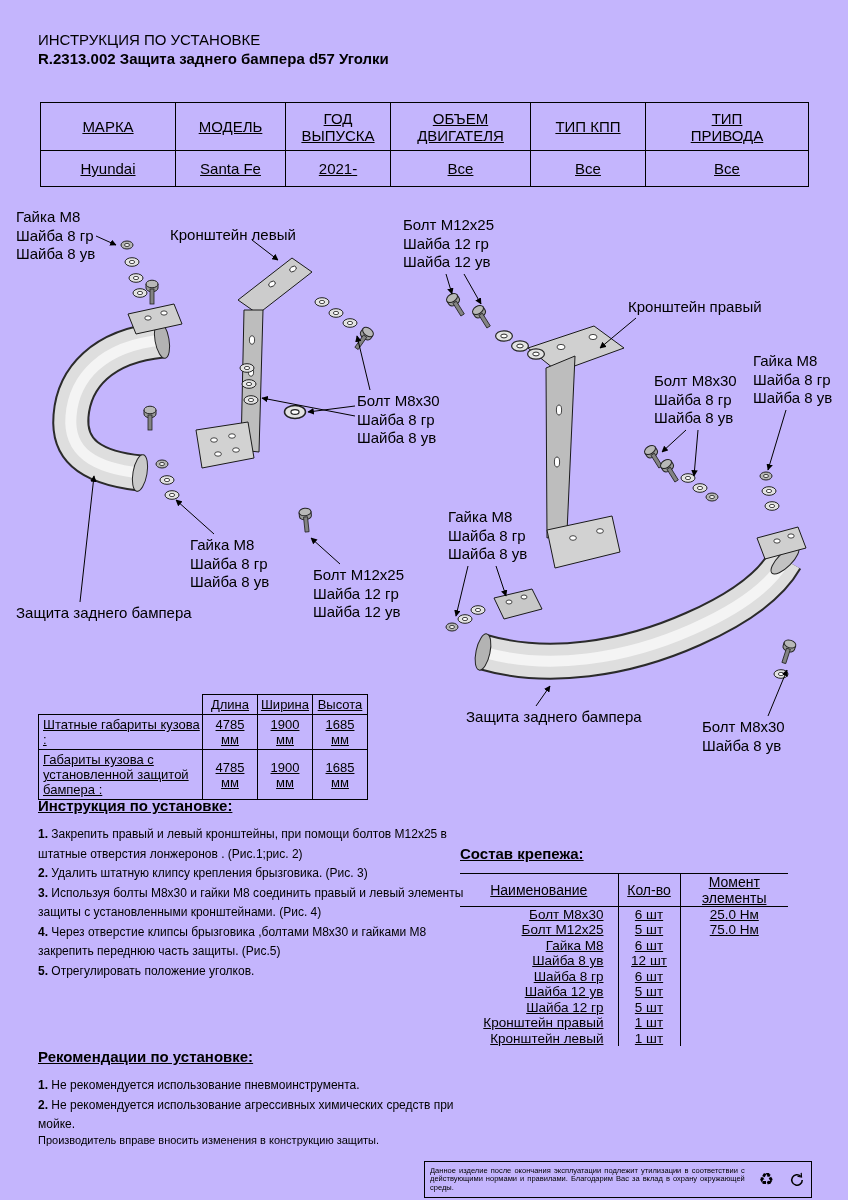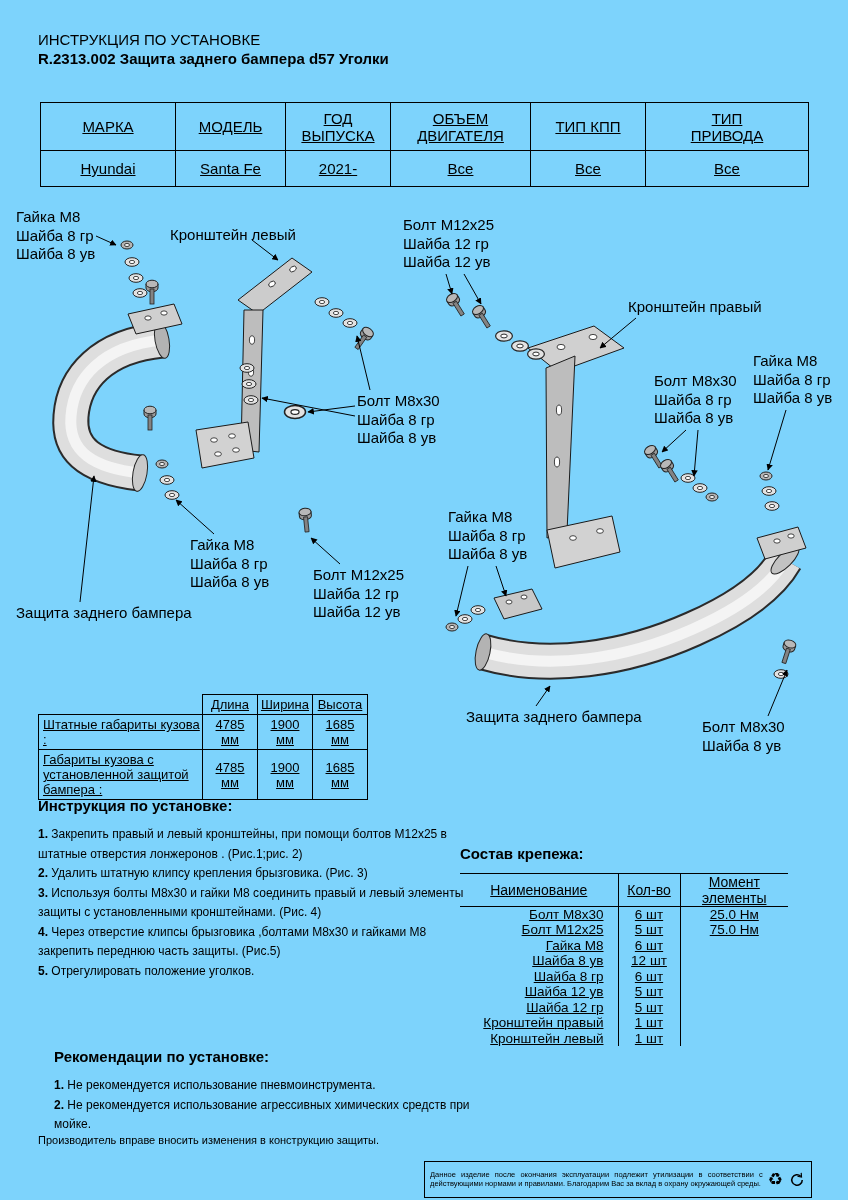--- a/index.html
+++ b/index.html
@@ -1,19 +1,19 @@
 <!DOCTYPE html>
 <html><head>
 <meta charset="utf-8">
 <style>
   * { margin:0; padding:0; box-sizing:border-box; }
   html,body { background:#ffffff; }
   .page {
     position:relative; width:848px; height:1200px; margin:0 auto;
-    background:#7dd3fc; color:#000; overflow:hidden;
+    background:#c4b5fd; color:#000; overflow:hidden;
     font-family:"Liberation Sans", sans-serif;
   }
   
   .title-block { position:absolute; left:38px; top:30px; font-size:15px; line-height:19px; }
   .title-sub { font-weight:bold; }
   
   table { border-collapse:collapse;text-decoration:underline; }
   .vehicle-table { position:absolute; left:40px; top:102px; width:768px; table-layout:fixed; }
   .vehicle-table th, .vehicle-table td {
     border:1px solid #000; font-weight:normal; text-align:center;
@@ -27,43 +27,43 @@
   .dlabel { position:absolute; font-size:15px; line-height:18.5px; white-space:pre-line; }
   
   .dims-table { position:absolute; left:38px; top:694px; table-layout:fixed; }
   .dims-table th, .dims-table td {
     border:1px solid #000; font-weight:normal; font-size:13px; line-height:15px;
     text-align:center; vertical-align:middle; padding:2px 2px;
   }
   .dims-table .blank { border-top:none; border-left:none; }
   .dims-table .lbl { text-align:left; padding-left:4px; }
   
-  .sec-title { font-weight:bold; font-size:15px; margin-bottom:11px; }
+  .sec-title { font-weight:bold; text-decoration:underline; font-size:15px; margin-bottom:11px; }
   .install { position:absolute; left:38px; top:797px; width:430px; }
-  .recs    { position:absolute; left:54px; top:1048px; width:430px; }
+  .recs    { position:absolute; left:38px; top:1048px; width:430px; }
   .step, .rec-item { font-size:12px; line-height:19.5px; }
   .step b, .rec-item b { font-weight:bold; }
   
   .fasteners { position:absolute; left:460px; top:845px; width:330px; }
   .fasteners table { width:328px; table-layout:fixed; }
   .fasteners th {
     border-top:1px solid #000; border-bottom:1px solid #000;
     font-weight:normal; font-size:14px; height:22px; text-align:center; vertical-align:middle;
   }
   .fasteners td { font-size:13.5px; height:15.5px; vertical-align:middle; }
   .fasteners th:nth-child(2), .fasteners td:nth-child(2) { border-left:1px solid #000; border-right:1px solid #000; }
   .fasteners td:nth-child(1) { text-align:right; padding-right:14px; }
   .fasteners td:nth-child(2), .fasteners td:nth-child(3) { text-align:center; }
   
   .footer-note  { position:absolute; left:38px; top:1134px; font-size:11px; }
   .footer-supp  { position:absolute; left:38px; top:1156px; font-size:15px; }
   .footer-supp b { font-weight:bold; }
   .disposal {
     position:absolute; left:424px; top:1161px; width:388px; height:37px;
-    border:1px solid #000; display:flex; align-items:center; gap:5px; padding:2px 5px;
+    border:1px solid #000; display:flex; align-items:center; gap:14px; padding:2px 5px;
   }
   .disposal-text { flex:1; font-size:7.5px; line-height:8.5px; text-align:justify; }
   .disposal .ico { font-size:17px; line-height:17px; }
 </style>
 </head>
 <body>
 
 <div class="page">
 
   <header class="title-block">

